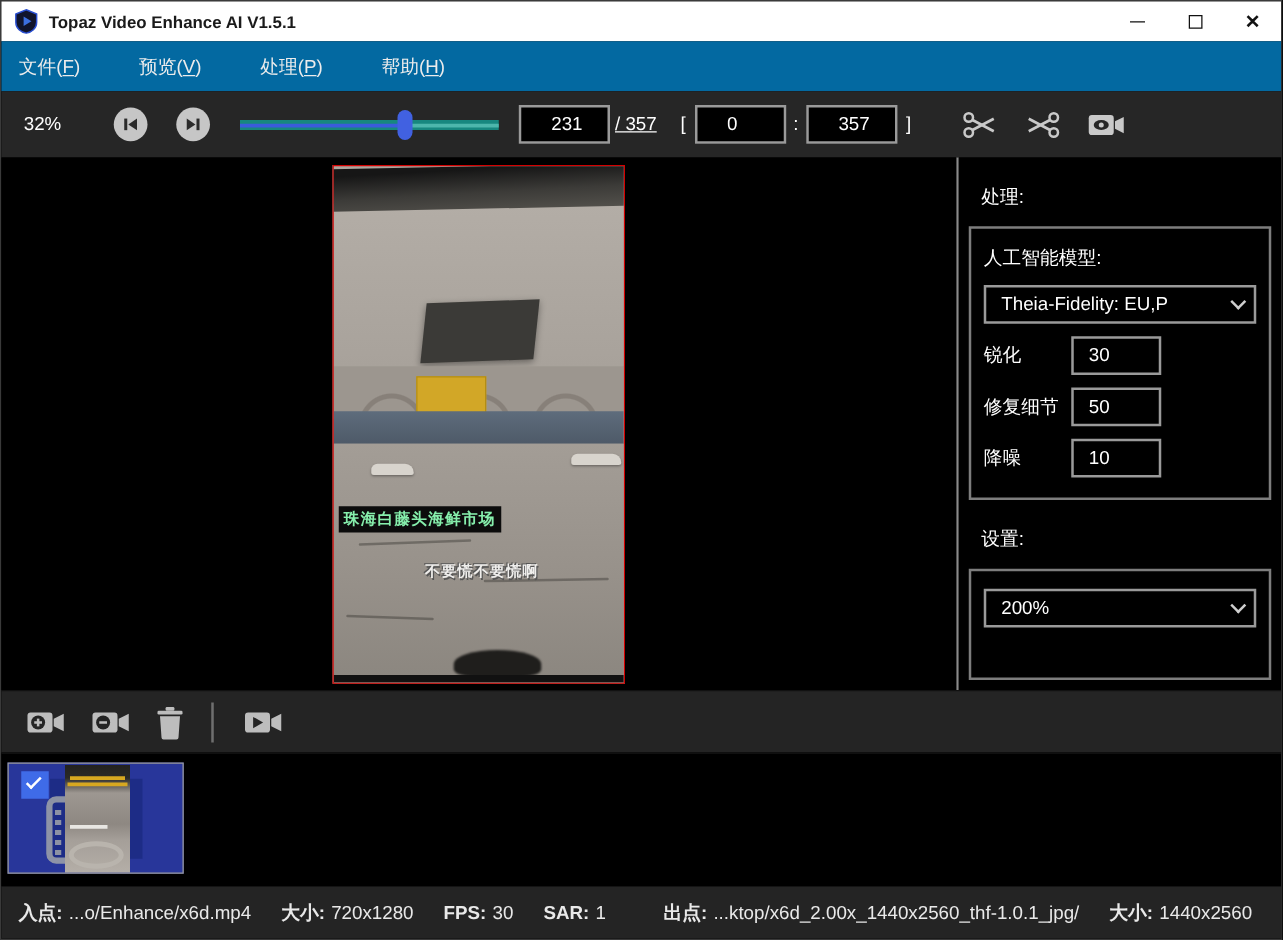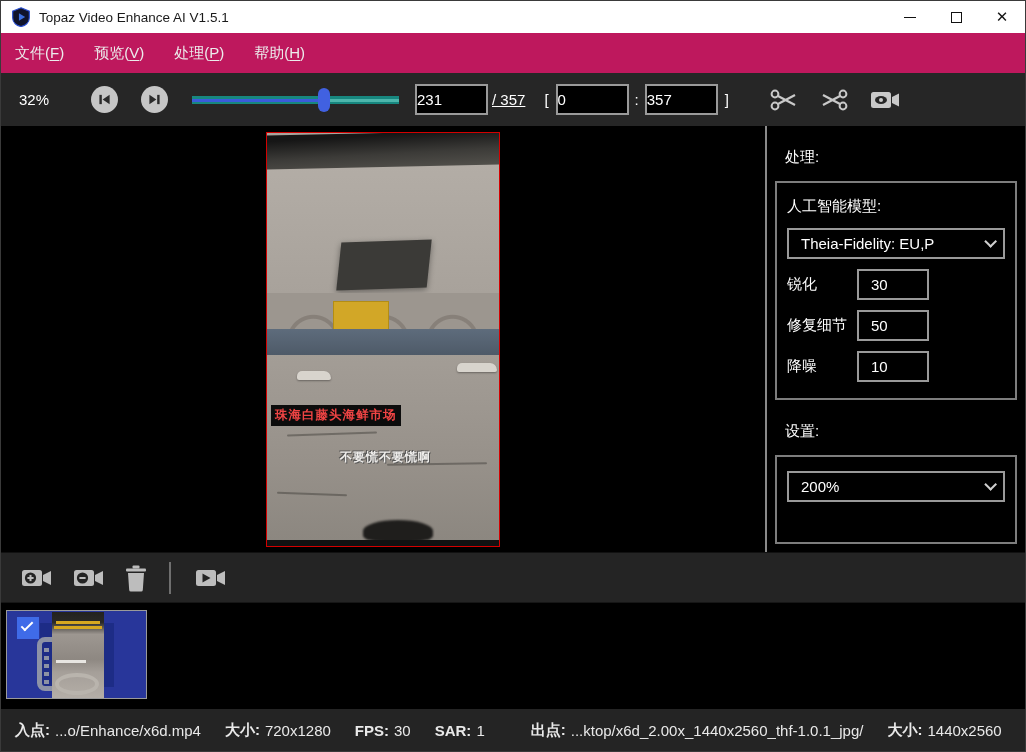--- a/index.html
+++ b/index.html
@@ -1,47 +1,47 @@
 <!DOCTYPE html>
 <html><head>
 <meta charset="utf-8">
 <style>
   * { margin:0; padding:0; box-sizing:border-box; }
   html,body { background:#000; }
   body { font-family:"Liberation Sans", sans-serif; }
   .window { width:1026px; height:752px; background:#000; border:1px solid #3a3a3a; display:flex; flex-direction:column; overflow:hidden; }
 
   
-  .titlebar { height:32px; background:#ffffff; display:flex; align-items:center; flex:0 0 auto; }
+  .titlebar { height:32px; background:#ffffff; display:flex; align-items:center; flex:0 0 auto;font-weight:bold; }
   .app-logo { width:20px; height:20px; margin-left:10px; position:relative; flex:0 0 auto; }
   .app-logo svg { display:block; }
   .title-text { margin-left:8px; font-size:13.5px; color:#1a1a1a; }
   .win-controls { margin-left:auto; display:flex; height:100%; }
   .win-btn { width:46px; height:100%; display:flex; align-items:center; justify-content:center; color:#111; font-size:14px; cursor:default; }
   .win-btn.max span { display:block; width:11px; height:11px; border:1.4px solid #111; }
   .win-btn.min span { display:block; width:12px; height:0; border-top:1.6px solid #111; }
   .win-btn.close { font-size:15px; }
 
   
-  .menubar { height:40px; background:#be185d; display:flex; align-items:center; gap:30px; padding-left:14px; flex:0 0 auto; }
+  .menubar { height:40px; background:#0369a1; display:flex; align-items:center; gap:47px; padding-left:14px; flex:0 0 auto; }
   .menu-item { color:#ececec; font-size:15px; cursor:default; }
   .menu-item u { text-decoration:underline; text-underline-offset:2px; }
 
   
   .toolbar { height:53px; background:#262626; display:flex; align-items:center; flex:0 0 auto; color:#fff; }
   .zoom-label { margin-left:18px; font-size:15px; width:44px; }
   .transport-btn { width:27px; height:27px; border-radius:50%; background:#c6c6c6; border:none; display:flex; align-items:center; justify-content:center; cursor:pointer; }
   .transport-btn + .transport-btn { margin-left:23px; }
   .transport-btn:first-of-type { margin-left:28px; }
   .slider { position:relative; width:207px; height:24px; margin-left:24px; cursor:pointer; }
   .slider .track { position:absolute; top:8px; left:0; right:0; height:8px; background:#17877f; }
   .slider .track-played { position:absolute; top:11px; left:0; width:64%; height:3px; background:#3b5bdb; }
   .slider .track-rest { position:absolute; top:11px; left:64%; right:0; height:3px; background:#4db6ac; }
   .slider .handle { position:absolute; top:0; left:calc(64% - 6px); width:12px; height:24px; border-radius:6px; background:#4161e1; }
-  .frame-input { width:73px; height:31px; background:#000; border:2px solid #9a9a9a; color:#fff; font-size:15px; padding-left:0; font-family:"Liberation Sans", sans-serif; }
+  .frame-input { width:73px; height:31px; background:#000; border:2px solid #9a9a9a; color:#fff; font-size:15px; padding-left:24px; font-family:"Liberation Sans", sans-serif; }
   .frame-input.first { margin-left:16px; }
   .tb-text { font-size:15px; }
   .tb-total { margin-left:4px;text-decoration:underline; }
   .tb-bracket-open { margin-left:19px; }
   .tb-range-start { margin-left:7px; }
   .tb-colon { margin-left:6px; }
   .tb-range-end { margin-left:6px; }
   .tb-bracket-close { margin-left:7px; }
   .tb-icon-btn { background:none; border:none; margin-left:20px; cursor:pointer; display:flex; align-items:center; }
   .tb-icon-btn.cut { margin-left:40px; }
@@ -60,21 +60,21 @@
   .vf-bridge { position:absolute; left:0; top:160px; width:100%; height:42px; background:#9c968f; }
   .vf-bridge .arches { position:absolute; inset:0;
      background:radial-gradient(circle 26px at 20% 115%, transparent 22px, #878079 23px, #878079 26px, transparent 27px),
                 radial-gradient(circle 26px at 50% 115%, transparent 22px, #878079 23px, #878079 26px, transparent 27px),
                 radial-gradient(circle 26px at 80% 115%, transparent 22px, #878079 23px, #878079 26px, transparent 27px); }
   .vf-wall { position:absolute; left:0; top:196px; width:100%; height:26px; background:linear-gradient(#5e6c7c,#4e5a68); }
   .vf-sign { position:absolute; left:66px; top:168px; width:56px; height:36px; background:#d2a727; border:1px solid #b38d14; }
   .vf-water { position:absolute; left:0; top:222px; width:100%; height:193px; background:linear-gradient(#a39d96 0%, #97918a 55%, #8b867f 100%); }
   .vf-streak { position:absolute; height:2px; background:rgba(60,58,54,.45); border-radius:2px; }
   .vf-car { position:absolute; width:34px; height:9px; border-radius:5px 7px 2px 2px; background:#d8d4cd; box-shadow:0 1px 2px rgba(0,0,0,.35); }
-  .vf-caption1 { position:absolute; left:4px; top:272px; background:#0c0c0c; color:#ef4444; font-size:12.5px; font-weight:700; padding:2px 4px; letter-spacing:1px; }
+  .vf-caption1 { position:absolute; left:4px; top:272px; background:#0c0c0c; color:#86efac; font-size:12.5px; font-weight:700; padding:2px 4px; letter-spacing:1px; }
   .vf-caption2 { position:absolute; left:73px; top:316px; color:#efeeec; font-size:12px; font-weight:700; letter-spacing:1px; text-shadow:1px 1px 0 #555, -1px -1px 0 #555; }
   .vf-blob { position:absolute; left:96px; bottom:4px; width:70px; height:22px; background:#1f1e1c; border-radius:50% 50% 30% 30%; filter:blur(1px); }
   .vf-bottomedge { position:absolute; left:0; bottom:0; width:100%; height:6px; background:#111; }
 
   
   .right-panel { width:258px; flex:0 0 auto; background:#000; color:#fff; overflow:hidden; position:relative; }
   .panel-heading { font-size:15px; margin:22px 0 14px 18px; }
   .group-box { border:2px solid #7d7d7d; margin:0 8px; padding:14px 10px 16px 10px; }
   .group-label { font-size:15px; margin-bottom:12px; }
   .dropdown { height:31px; border:2px solid #9a9a9a; background:#000; display:flex; align-items:center; padding:0 10px 0 12px; cursor:pointer; }

